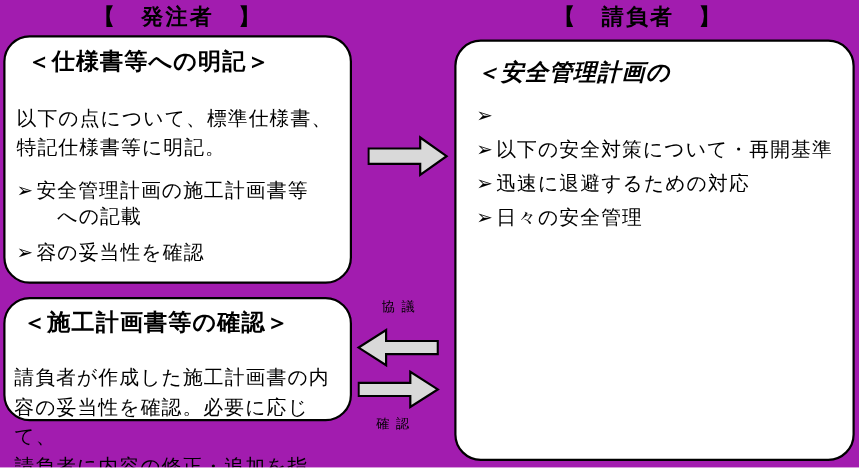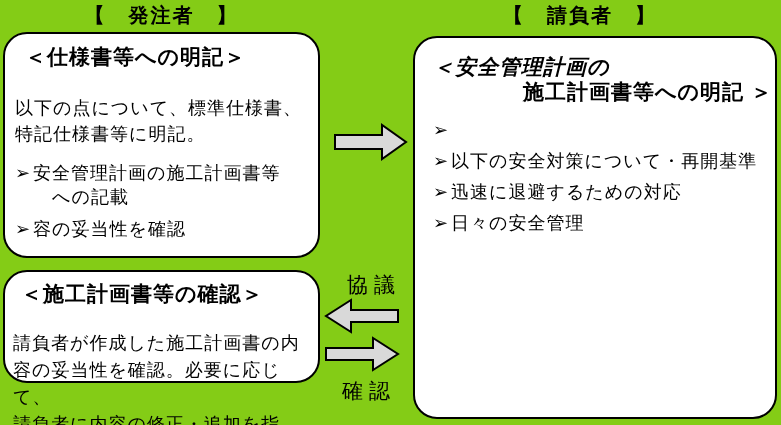--- a/index.html
+++ b/index.html
@@ -1,20 +1,20 @@
 <!DOCTYPE html>
 <html><head>
 <meta charset="utf-8">
 <style>
   html, body { margin: 0; padding: 0; background: #ffffff; }
   .canvas {
     position: relative;
     width: 781px;
     height: 425px;
-    background: #84cc16;
+    background: #a21caf;
     color: #000000;
     font-family: "Liberation Sans", sans-serif;
     overflow: hidden;
   }
   .col-header {
     position: absolute;
     top: 2px;
     font-size: 20px;
     font-weight: bold;
     text-align: center;
@@ -72,21 +72,21 @@
   .bullet .marker { margin-right: 2px; flex: 0 0 auto; }
   .bullet .btext  { white-space: pre-line; }
 
   .mid-arrow { position: absolute; }
   #arrow-top    { left: 334px; top: 122px; }
   #arrow-left   { left: 323px; top: 298px; }
   #arrow-bottom { left: 325px; top: 336px; }
 
   .mid-label {
     position: absolute;
-    font-size: 21px;
+    font-size: 12px;
     letter-spacing: 6px;
     white-space: nowrap;
   }
   #label-kyougi { left: 347px; top: 271px; }
   #label-kakunin{ left: 342px; top: 377px; }
 </style>
 </head>
 <body>
 
 <div class="canvas">
@@ -113,21 +113,20 @@
 
   <div class="box" id="box-confirm">
     <div class="box-heading">＜施工計画書等の確認＞</div>
     <div class="para">請負者が作成した施工計画書の内
 容の妥当性を確認。必要に応じて、
 請負者に内容の修正・追加を指示。</div>
   </div>
 
   <div class="box" id="box-contractor">
     <div class="box-heading hline1">＜安全管理計画の</div>
-    <div class="box-heading hline2">施工計画書等への明記 ＞</div>
     <div class="bullets">
       <div class="bullet">
         <span class="marker">➢</span>
       </div>
       <div class="bullet">
         <span class="marker">➢</span>
         <span class="btext">以下の安全対策について・再開基準</span>
       </div>
       <div class="bullet">
         <span class="marker">➢</span>

